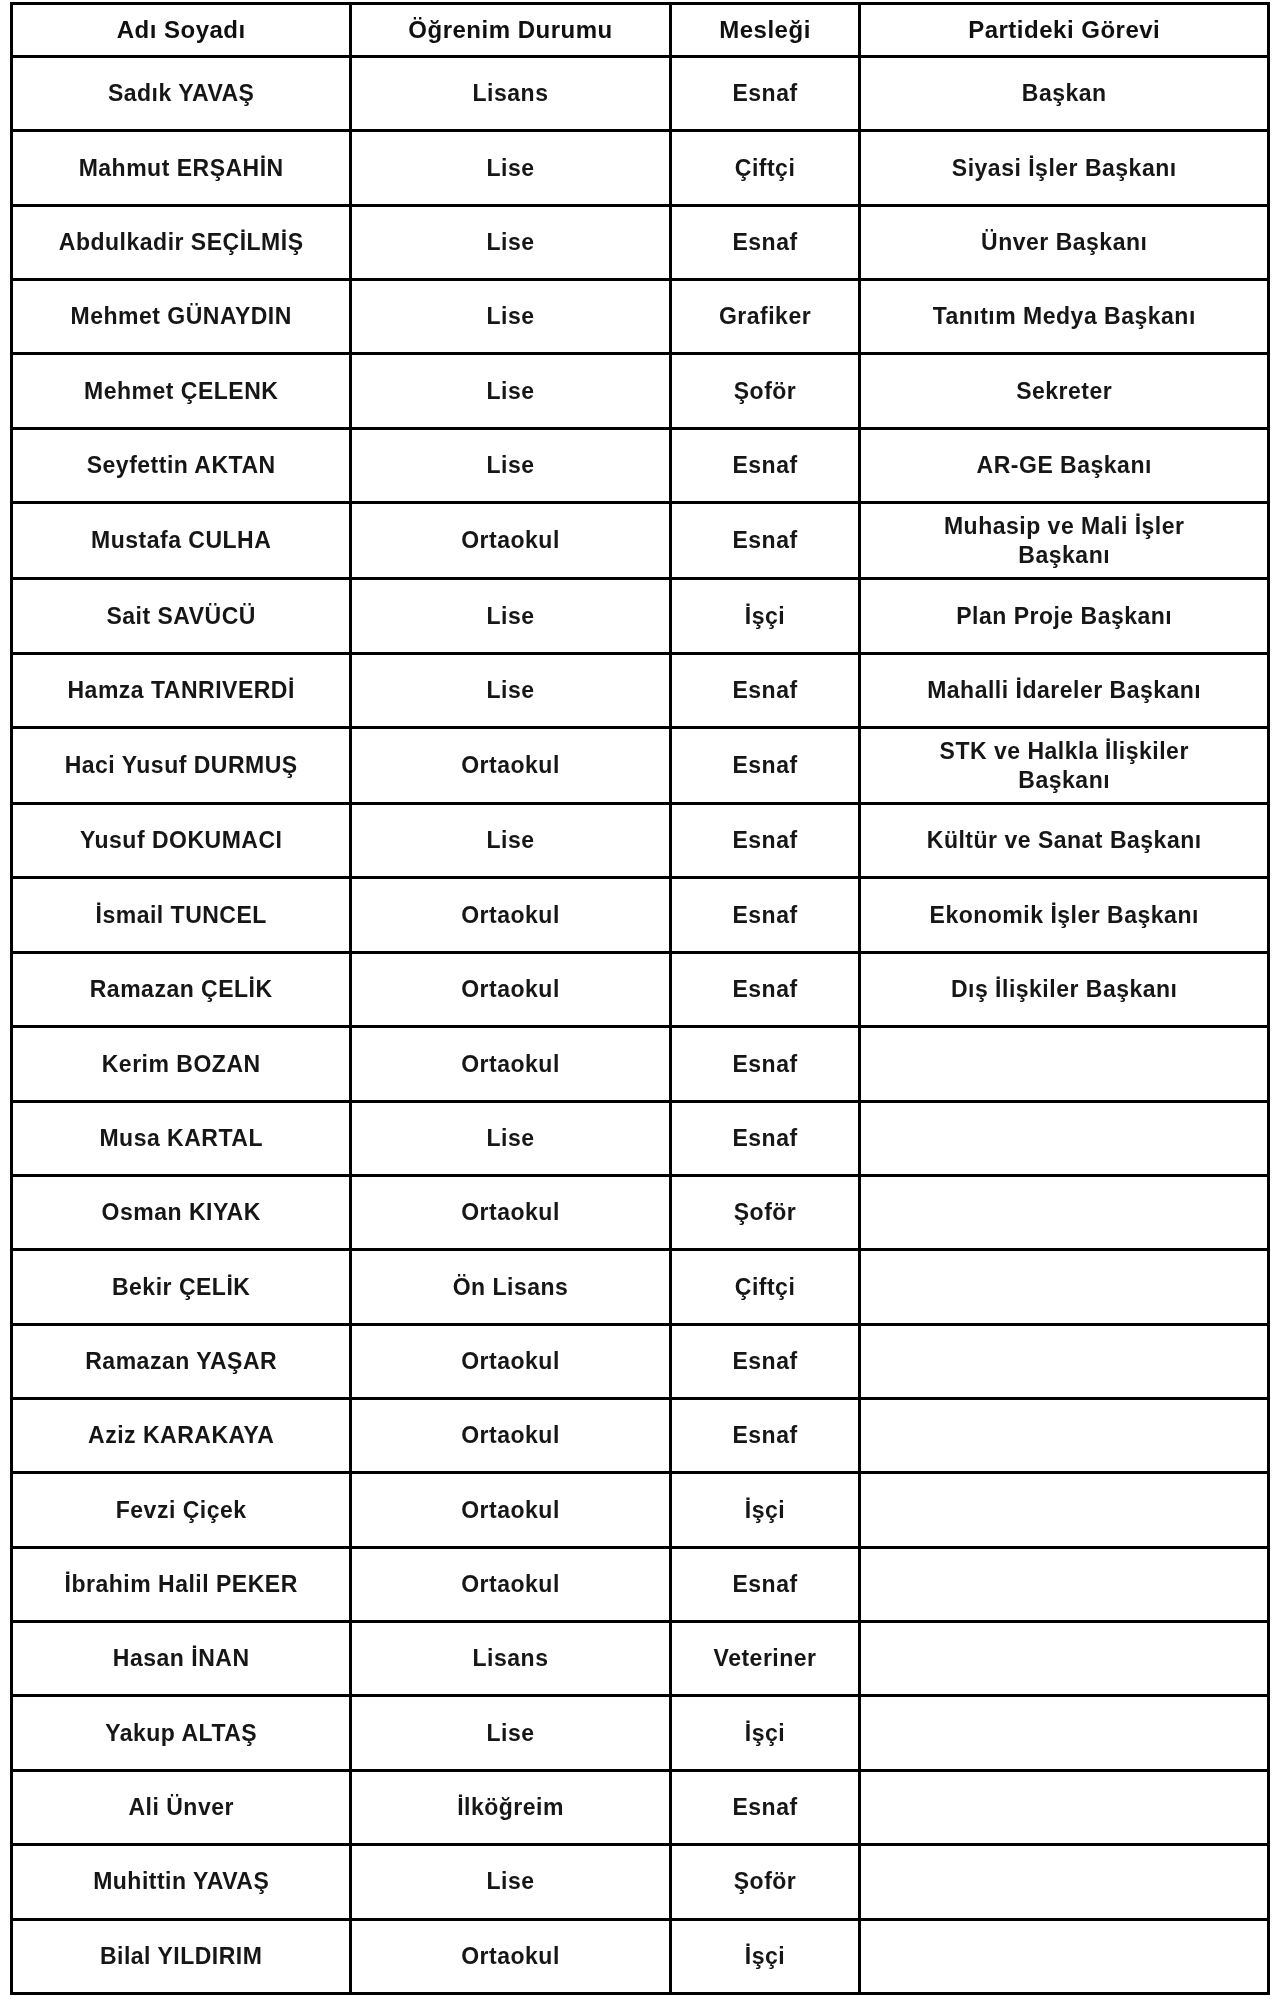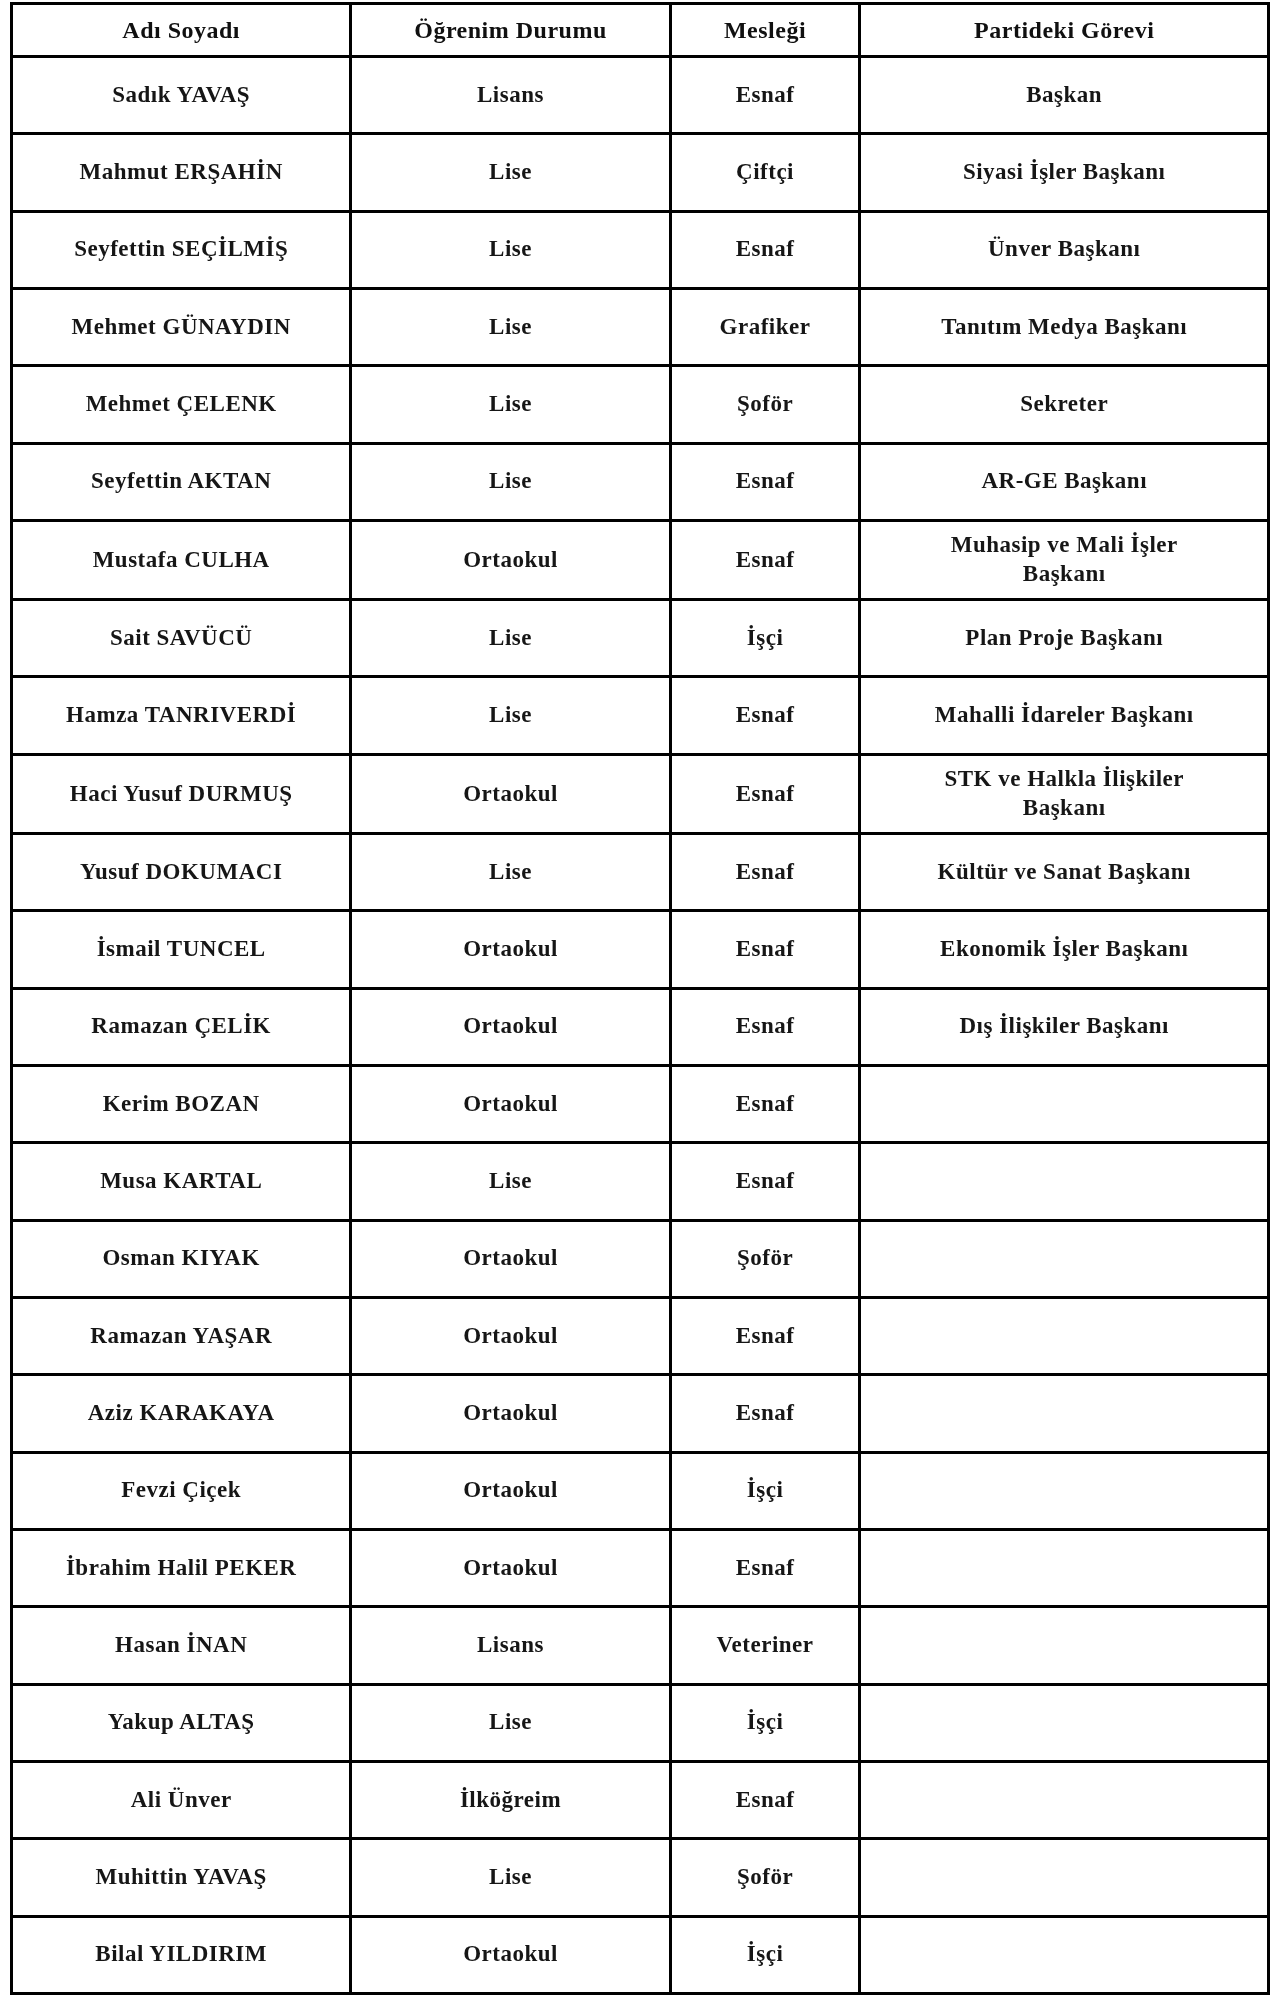--- a/index.html
+++ b/index.html
@@ -10,21 +10,20 @@
   body {
     font-family: "Liberation Sans", "DejaVu Sans", sans-serif;
     color: #141414;
   }
   .page {
     width: 1280px;
     height: 1999px;
     background: #ffffff;
     box-sizing: border-box;
     padding: 2px 10px;
-    font-family: Liberation Serif, serif;
   }
   table.roster {
     width: 100%;
     height: 1993px;
     border-collapse: collapse;
     table-layout: fixed;
     background: #ffffff;
   }
   table.roster th,
   table.roster td {
@@ -79,21 +78,21 @@
           <td>Esnaf</td>
           <td>Başkan</td>
         </tr>
         <tr>
           <td>Mahmut ERŞAHİN</td>
           <td>Lise</td>
           <td>Çiftçi</td>
           <td>Siyasi İşler Başkanı</td>
         </tr>
         <tr>
-          <td>Seyfettin SEÇİLMİŞ</td>
+          <td>Abdulkadir SEÇİLMİŞ</td>
           <td>Lise</td>
           <td>Esnaf</td>
           <td>Ünver Başkanı</td>
         </tr>
         <tr>
           <td>Mehmet GÜNAYDIN</td>
           <td>Lise</td>
           <td>Grafiker</td>
           <td>Tanıtım Medya Başkanı</td>
         </tr>
@@ -162,20 +161,26 @@
         <tr>
           <td>Musa KARTAL</td>
           <td>Lise</td>
           <td>Esnaf</td>
           <td></td>
         </tr>
         <tr>
           <td>Osman KIYAK</td>
           <td>Ortaokul</td>
           <td>Şoför</td>
+          <td></td>
+        </tr>
+        <tr>
+          <td>Bekir ÇELİK</td>
+          <td>Ön Lisans</td>
+          <td>Çiftçi</td>
           <td></td>
         </tr>
         <tr>
           <td>Ramazan YAŞAR</td>
           <td>Ortaokul</td>
           <td>Esnaf</td>
           <td></td>
         </tr>
         <tr>
           <td>Aziz KARAKAYA</td>

